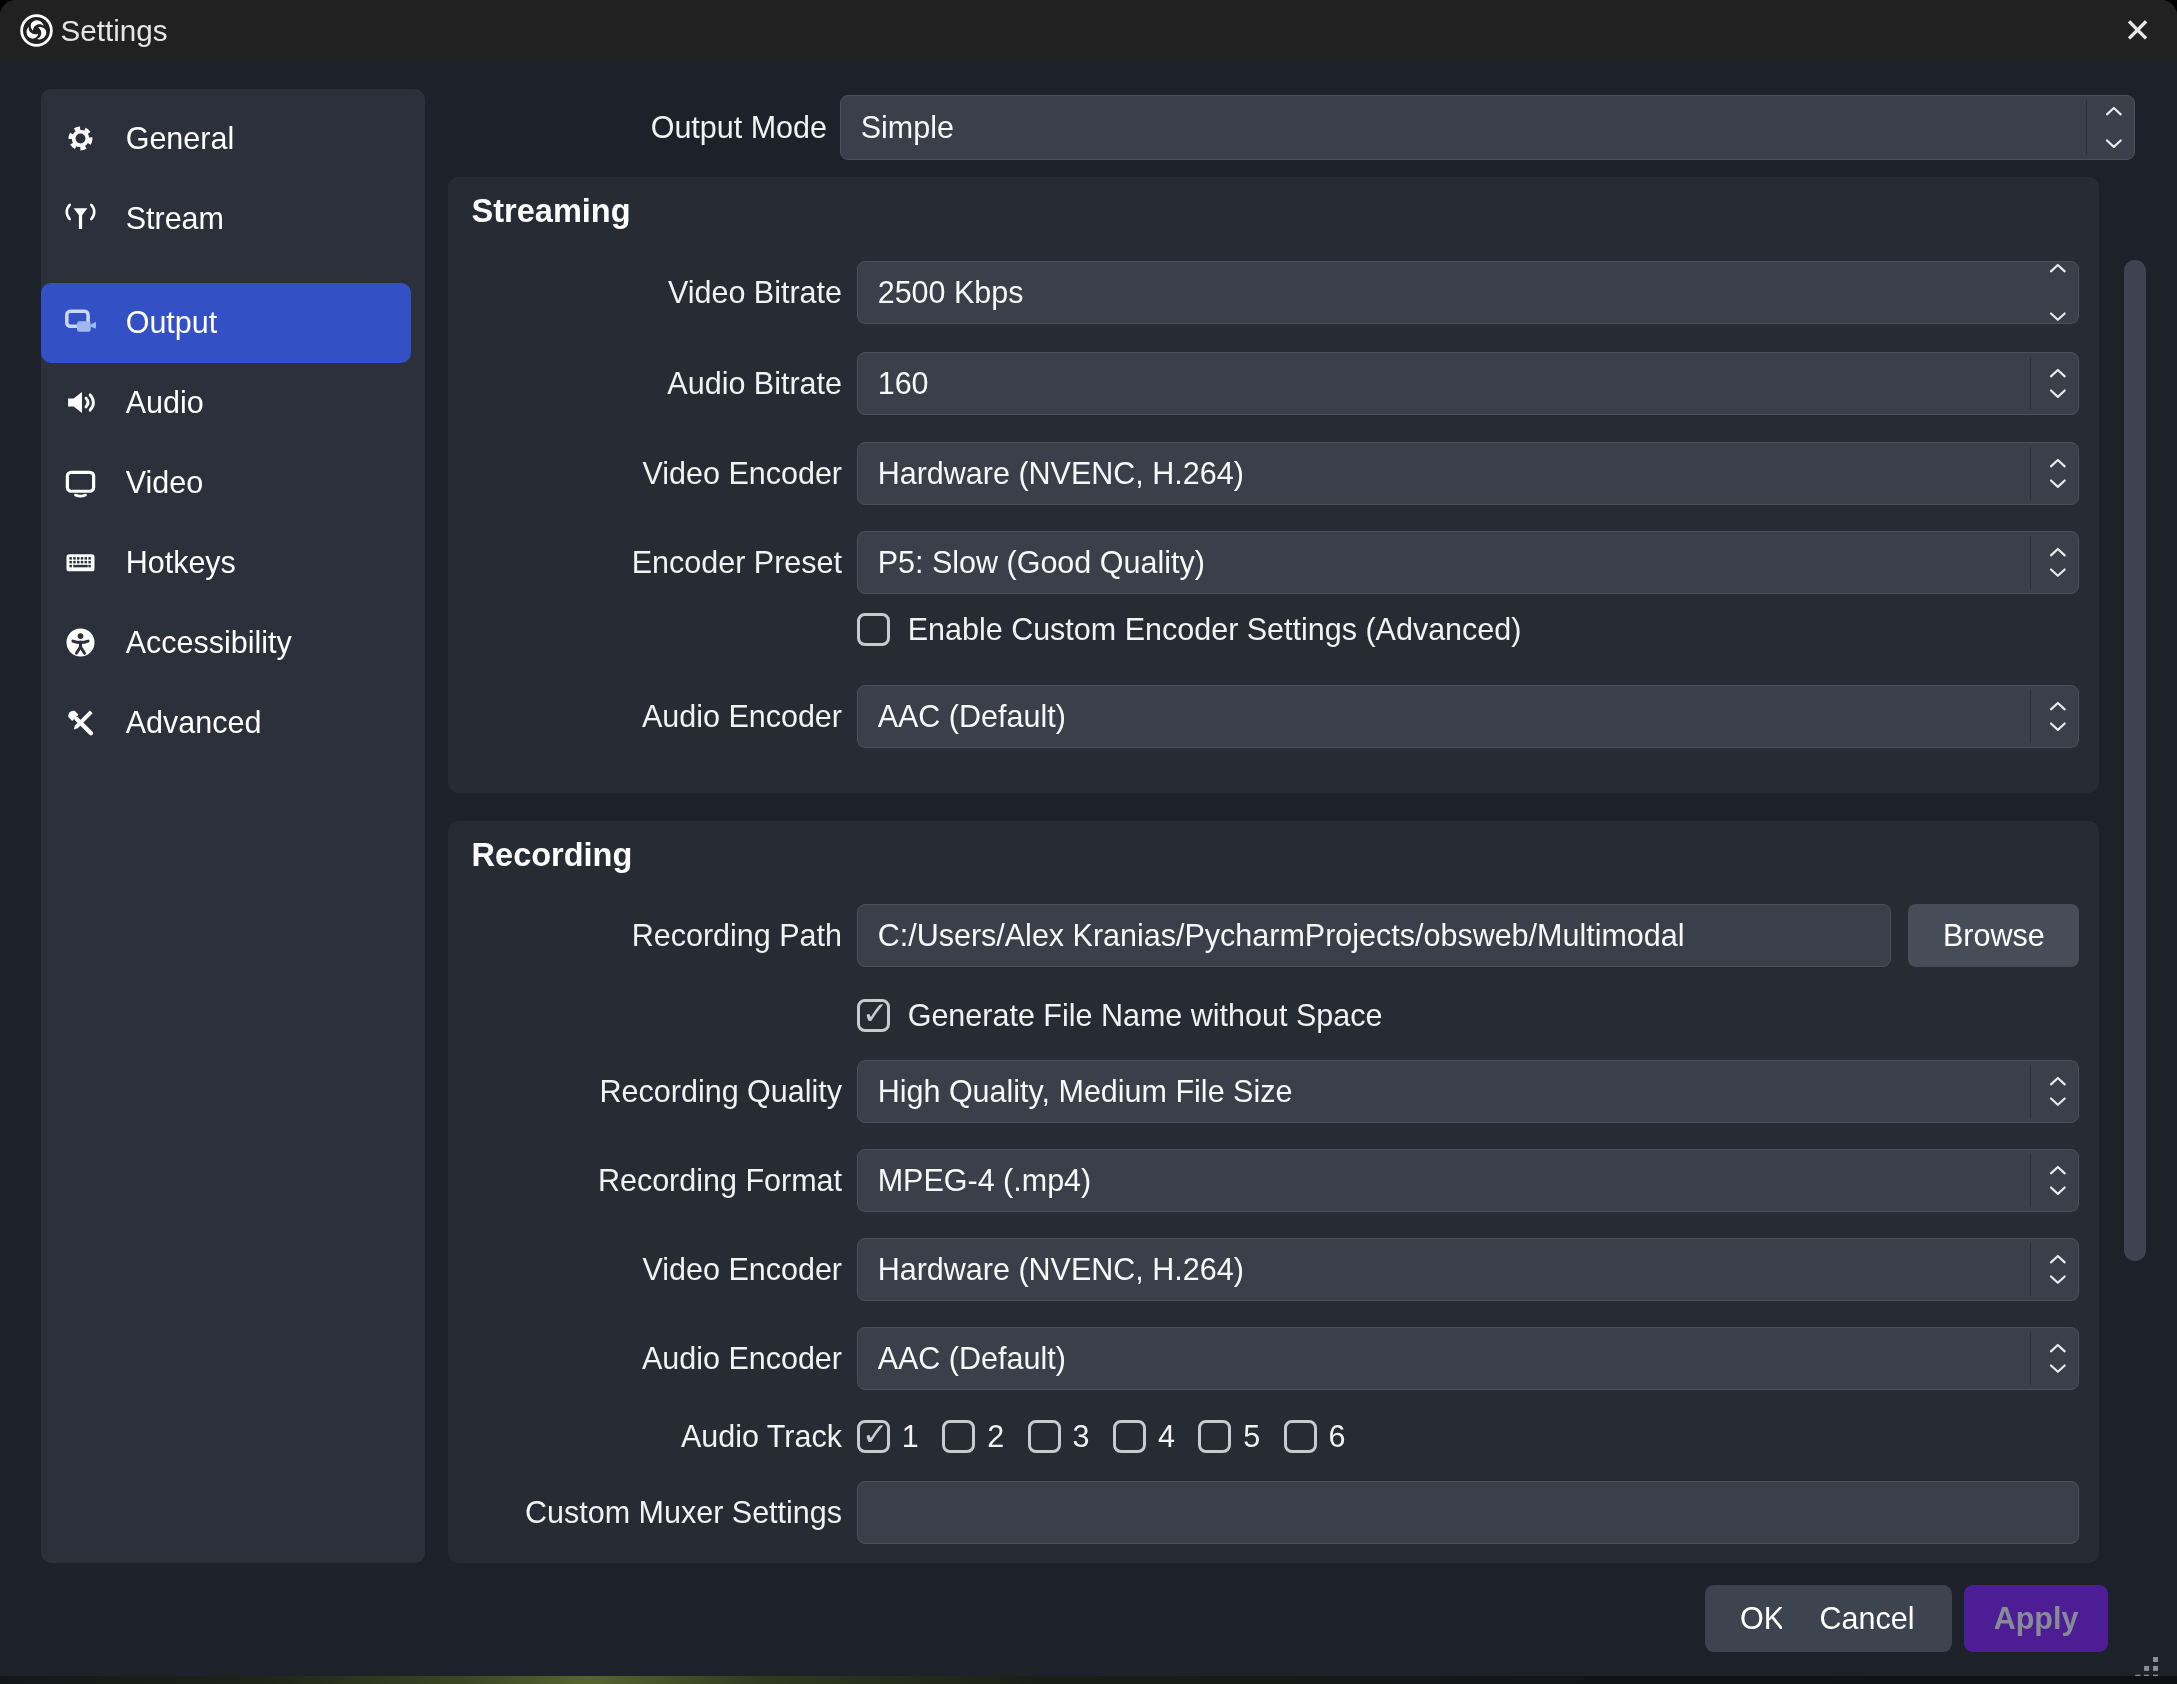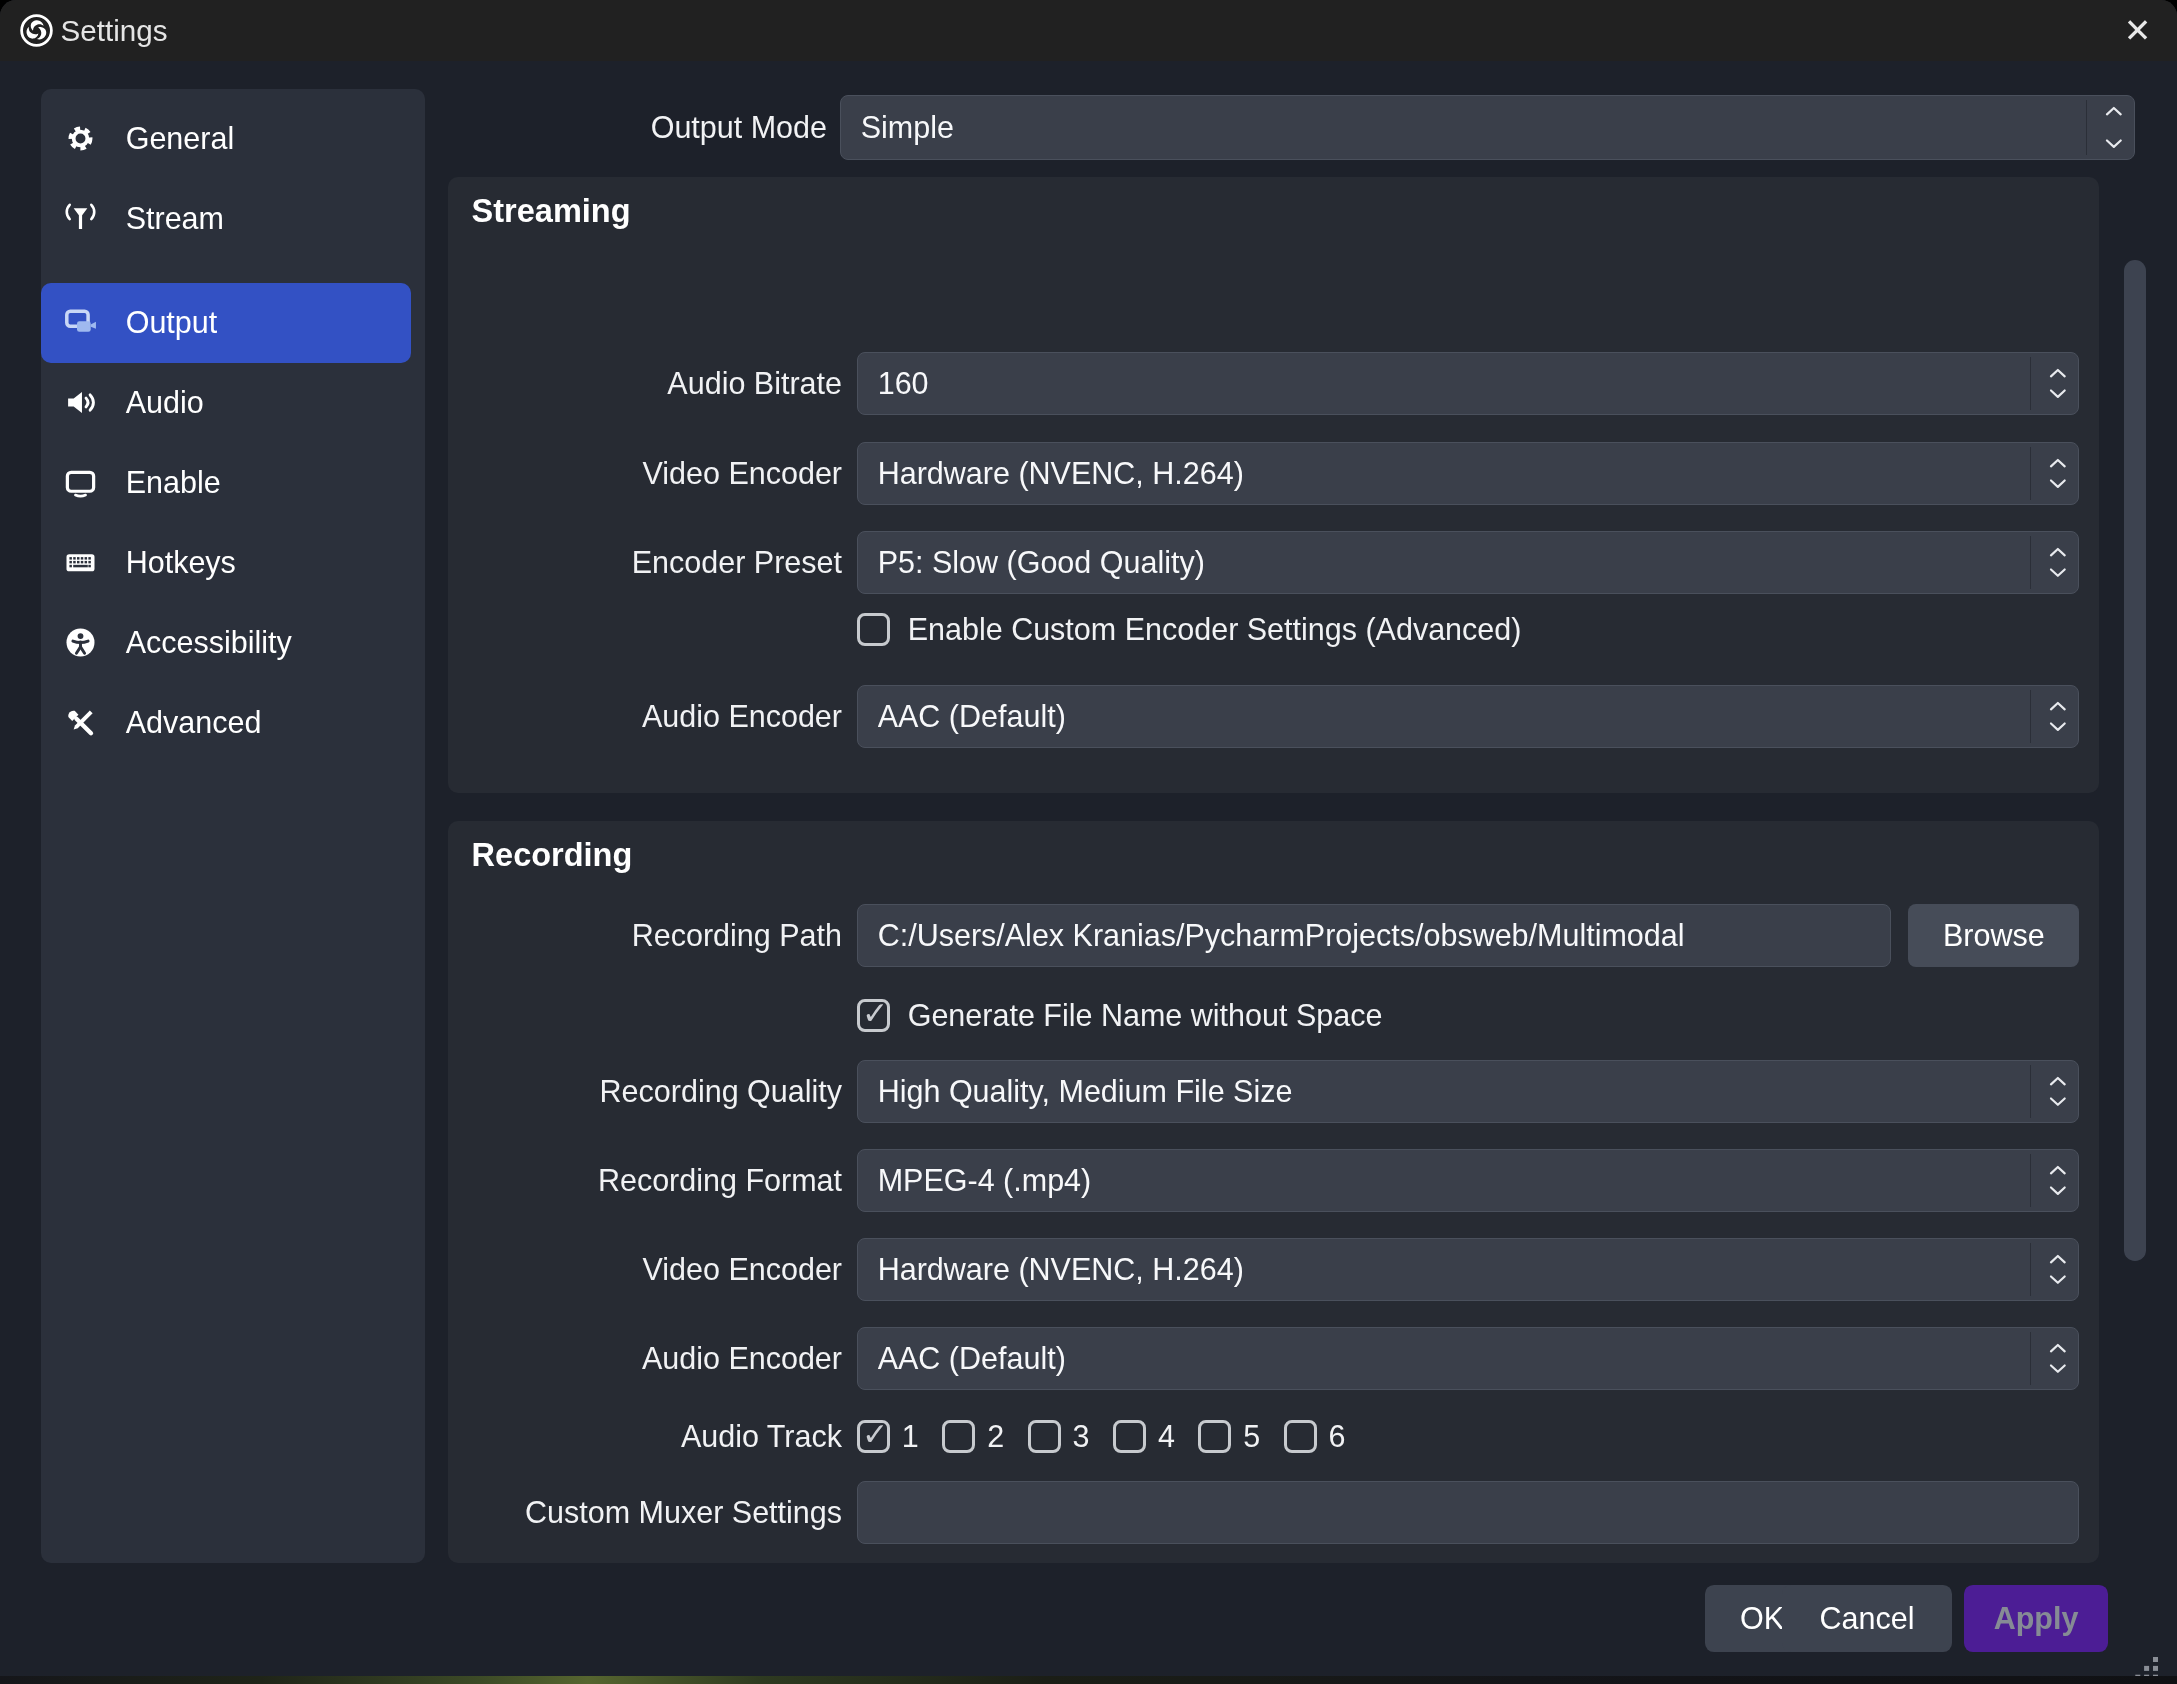--- a/index.html
+++ b/index.html
@@ -132,21 +132,21 @@
       </span>
       <span>Audio</span>
     </div>
     <div class="side-item">
       <span class="sicon">
         <svg viewBox="0 0 24 24" width="35" height="35">
           <rect x="3" y="5" width="18" height="13" rx="2.6" fill="none" stroke="#fff" stroke-width="2.2"></rect>
           <path d="M8.5 20.6a9 9 0 007 0" fill="none" stroke="#fff" stroke-width="1.8" stroke-linecap="round"></path>
         </svg>
       </span>
-      <span>Enable</span>
+      <span>Video</span>
     </div>
     <div class="side-item">
       <span class="sicon">
         <svg viewBox="0 0 24 24" width="35" height="35">
           <rect x="2.4" y="6.4" width="19.2" height="11.6" rx="1.8" fill="#fff"></rect>
           <g fill="#2b303b">
             <rect x="4.4" y="8.3" width="1.7" height="1.7"></rect>
               <rect x="7" y="8.3" width="1.7" height="1.7"></rect>
             <rect x="9.6" y="8.3" width="1.7" height="1.7"></rect>
               <rect x="12.2" y="8.3" width="1.7" height="1.7"></rect>
@@ -202,20 +202,34 @@
         </svg>
       <svg width="17.7" height="10.8" viewBox="0 0 18 11">
           <path d="M2 2.5L9 9l7-6.5" fill="none" stroke="#e8eaee" stroke-width="2.2" stroke-linecap="round" stroke-linejoin="round"></path>
         </svg>
     </span>
   </div>
 
   <section class="panel" style="top:177px;height:616px;">
     <div class="panel-title">Streaming</div>
 
+    <div class="prow" style="top:84px;">
+      <span class="lbl">Video Bitrate</span>
+      <div class="sel nodiv bigspread">
+        <span class="selval">2500 Kbps</span>
+        <span class="chevs">
+          <svg width="17.7" height="10.8" viewBox="0 0 18 11">
+              <path d="M2 8.5L9 2l7 6.5" fill="none" stroke="#e8eaee" stroke-width="2.2" stroke-linecap="round" stroke-linejoin="round"></path>
+            </svg>
+          <svg width="17.7" height="10.8" viewBox="0 0 18 11">
+              <path d="M2 2.5L9 9l7-6.5" fill="none" stroke="#e8eaee" stroke-width="2.2" stroke-linecap="round" stroke-linejoin="round"></path>
+            </svg>
+        </span>
+      </div>
+    </div>
 
     <div class="prow" style="top:175px;">
       <span class="lbl">Audio Bitrate</span>
       <div class="sel">
         <span class="selval">160</span>
         <span class="chevs">
           <svg width="17.7" height="10.8" viewBox="0 0 18 11">
               <path d="M2 8.5L9 2l7 6.5" fill="none" stroke="#e8eaee" stroke-width="2.2" stroke-linecap="round" stroke-linejoin="round"></path>
             </svg>
           <svg width="17.7" height="10.8" viewBox="0 0 18 11">

